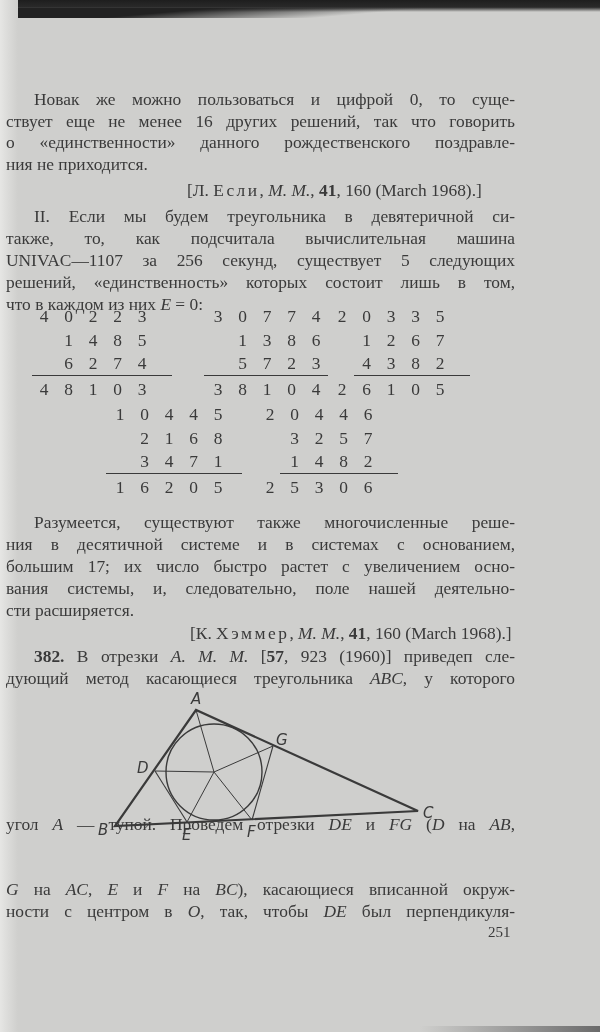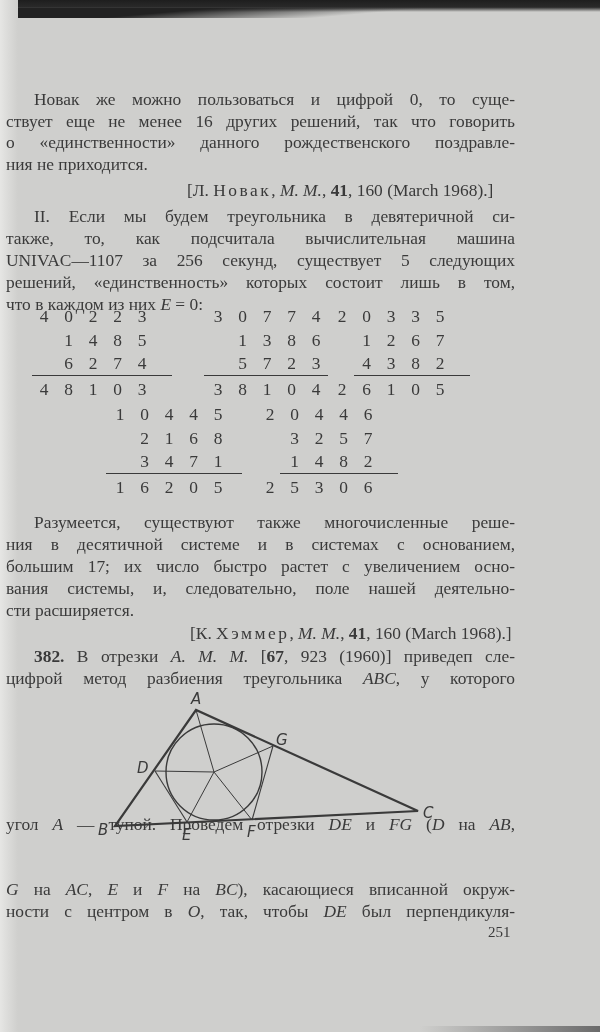--- a/index.html
+++ b/index.html
@@ -38,21 +38,21 @@
 
 <div class="topband"></div>
 <div class="leftedge"></div>
 <div class="botshadow"></div>
 
 <div>
   <div class="line indent" style="top:89px">Новак же можно пользоваться и цифрой 0, то суще-</div>
   <div class="line" style="top:111px">ствует еще не менее 16 других решений, так что говорить</div>
   <div class="line" style="top:132px">о «единственности» данного рождественского поздравле-</div>
   <div class="line last" style="top:154px">ния не приходится.</div>
-  <div class="cite" style="left:187px; top:180px"><span>[Л. </span><span class="sp">Новак</span><span>, </span><i>M. M.</i><span>, </span><b>41</b><span>, 160 (March 1968).]</span></div>
+  <div class="cite" style="left:187px; top:180px"><span>[Л. </span><span class="sp">Если</span><span>, </span><i>M. M.</i><span>, </span><b>41</b><span>, 160 (March 1968).]</span></div>
 </div>
 
 <div>
   <div class="line indent" style="top:206px">II. Если мы будем треугольника в девятеричной си-</div>
   <div class="line" style="top:228px">также, то, как подсчитала вычислительная машина</div>
   <div class="line" style="top:250px">UNIVAC—1107 за 256 секунд, существует 5 следующих</div>
   <div class="line" style="top:272px">решений, «единственность» которых состоит лишь в том,</div>
   <div class="line last" style="top:294px"><span>что в каждом из них </span><i>E</i><span> = 0:</span></div>
 </div>
 
@@ -207,22 +207,22 @@
 <div>
   <div class="line indent" style="top:512px">Разумеется, существуют также многочисленные реше-</div>
   <div class="line" style="top:534px">ния в десятичной системе и в системах с основанием,</div>
   <div class="line" style="top:556px">большим 17; их число быстро растет с увеличением осно-</div>
   <div class="line" style="top:578px">вания системы, и, следовательно, поле нашей деятельно-</div>
   <div class="line last" style="top:600px">сти расширяется.</div>
   <div class="cite" style="left:190px; top:623px"><span>[К. </span><span class="sp">Хэммер</span><span>, </span><i>M. M.</i><span>, </span><b>41</b><span>, 160 (March 1968).]</span></div>
 </div>
 
 <div>
-  <div class="line indent" style="top:646px"><b>382.</b><span> В отрезки </span><i>A. M. M.</i><span> [</span><b>67</b><span>, 923 (1960)] приведеп сле-</span></div>
-  <div class="line" style="top:668px"><span>цифрой метод разбиения треугольника </span><i>ABC</i><span>, у которого</span></div>
+  <div class="line indent" style="top:646px"><b>382.</b><span> В отрезки </span><i>A. M. M.</i><span> [</span><b>57</b><span>, 923 (1960)] приведеп сле-</span></div>
+  <div class="line" style="top:668px"><span>дующий метод касающиеся треугольника </span><i>ABC</i><span>, у которого</span></div>
 </div>
 
 <svg class="fig" width="600" height="1032">
   <g stroke="#3a3a3a" fill="none">
 
     <path d="M196,710 L115,826 L418,811 Z" stroke-width="2.2"></path>
 
     <circle cx="214" cy="772" r="48" stroke-width="1.4"></circle>
 
     <line x1="155" y1="771" x2="187" y2="822" stroke-width="1.1"></line>

